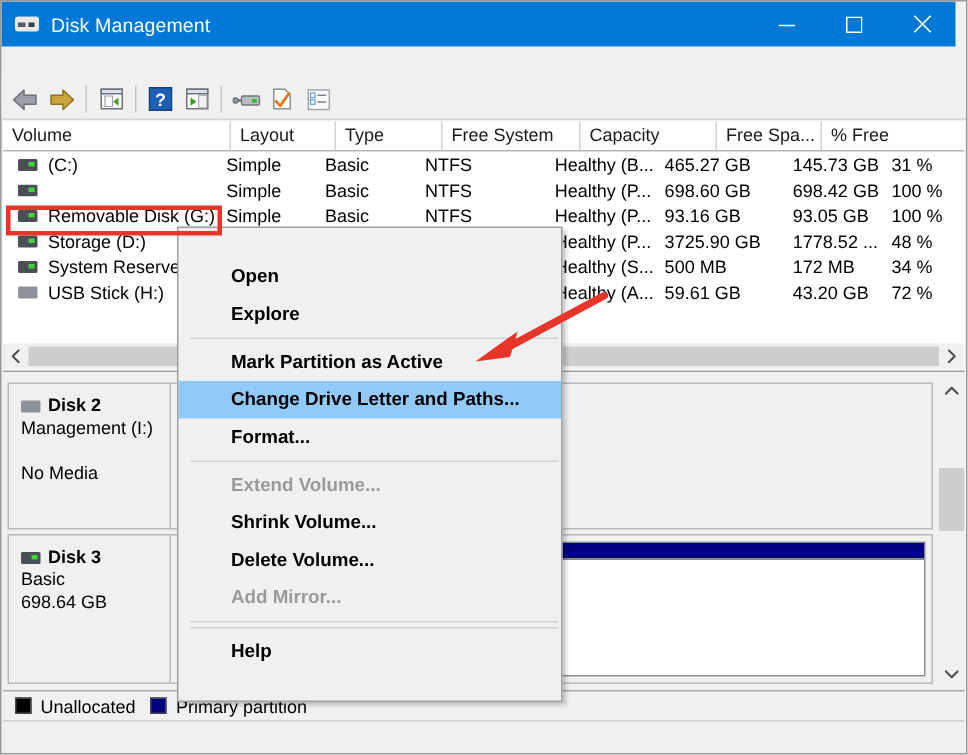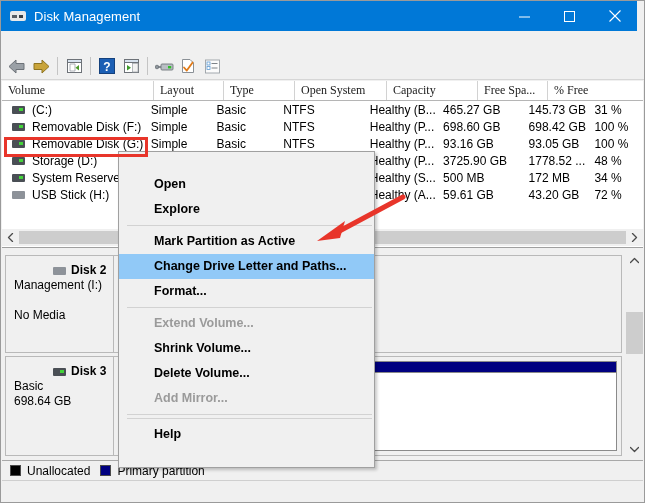--- a/index.html
+++ b/index.html
@@ -138,21 +138,20 @@
     box-sizing: border-box;
   }
   .vh-cell {
     border-right: 1px solid #d2d2d2;
     box-sizing: border-box;
     padding: 2px 0 0 6px;
     font-size: 12px;
     color: #1a1a1a;
     white-space: nowrap;
     overflow: hidden;
-    font-family: Liberation Serif, serif;
   }
   .vol-rows { position: relative; }
   .vol-row {
     display: flex;
     height: 17px;
     align-items: center;
     box-sizing: border-box;
   }
   .vr-cell {
     box-sizing: border-box;
@@ -248,21 +247,20 @@
     box-sizing: border-box;
     padding: 7px 0 0 8px;
     font-size: 12px;
     line-height: 15px;
     color: #000;
   }
   .disk-info .dname {
     font-weight: bold;
     display: flex;
     align-items: center;
-    margin-left: 39px;
   }
   .disk-info .dname .drive-ico { margin-right: 5px; }
   .disk-parts {
     flex: 1 1 auto;
     position: relative;
     padding: 4px;
     box-sizing: border-box;
   }
   .part {
     height: 100%;
@@ -490,21 +488,21 @@
       </svg>
     </div>
   </div>
 
   <div class="vol-panel">
 
     <div class="vol-header">
       <div class="vh-cell" style="width:152px">Volume</div>
       <div class="vh-cell" style="width:70px">Layout</div>
       <div class="vh-cell" style="width:71px">Type</div>
-      <div class="vh-cell" style="width:92px">Open System</div>
+      <div class="vh-cell" style="width:92px">Free System</div>
       <div class="vh-cell" style="width:91px">Capacity</div>
       <div class="vh-cell" style="width:70px">Free Spa...</div>
       <div class="vh-cell" style="width:58px;border-right:none">% Free</div>
     </div>
 
     <div class="vol-rows">
 
       <div class="vol-row">
         <div class="vr-cell vol-name" style="width:152px">
           <span class="drive-ico green"></span>
@@ -515,21 +513,20 @@
         <div class="vr-cell" style="width:92px">NTFS</div>
         <div class="vr-cell" style="width:78px">Healthy (B...</div>
         <div class="vr-cell" style="width:91px">465.27 GB</div>
         <div class="vr-cell" style="width:70px">145.73 GB</div>
         <div class="vr-cell" style="width:58px">31 %</div>
       </div>
 
       <div class="vol-row">
         <div class="vr-cell vol-name" style="width:152px">
           <span class="drive-ico green"></span>
-          <span>Removable Disk (F:)</span>
         </div>
         <div class="vr-cell" style="width:70px">Simple</div>
         <div class="vr-cell" style="width:71px">Basic</div>
         <div class="vr-cell" style="width:92px">NTFS</div>
         <div class="vr-cell" style="width:78px">Healthy (P...</div>
         <div class="vr-cell" style="width:91px">698.60 GB</div>
         <div class="vr-cell" style="width:70px">698.42 GB</div>
         <div class="vr-cell" style="width:58px">100 %</div>
       </div>
 

